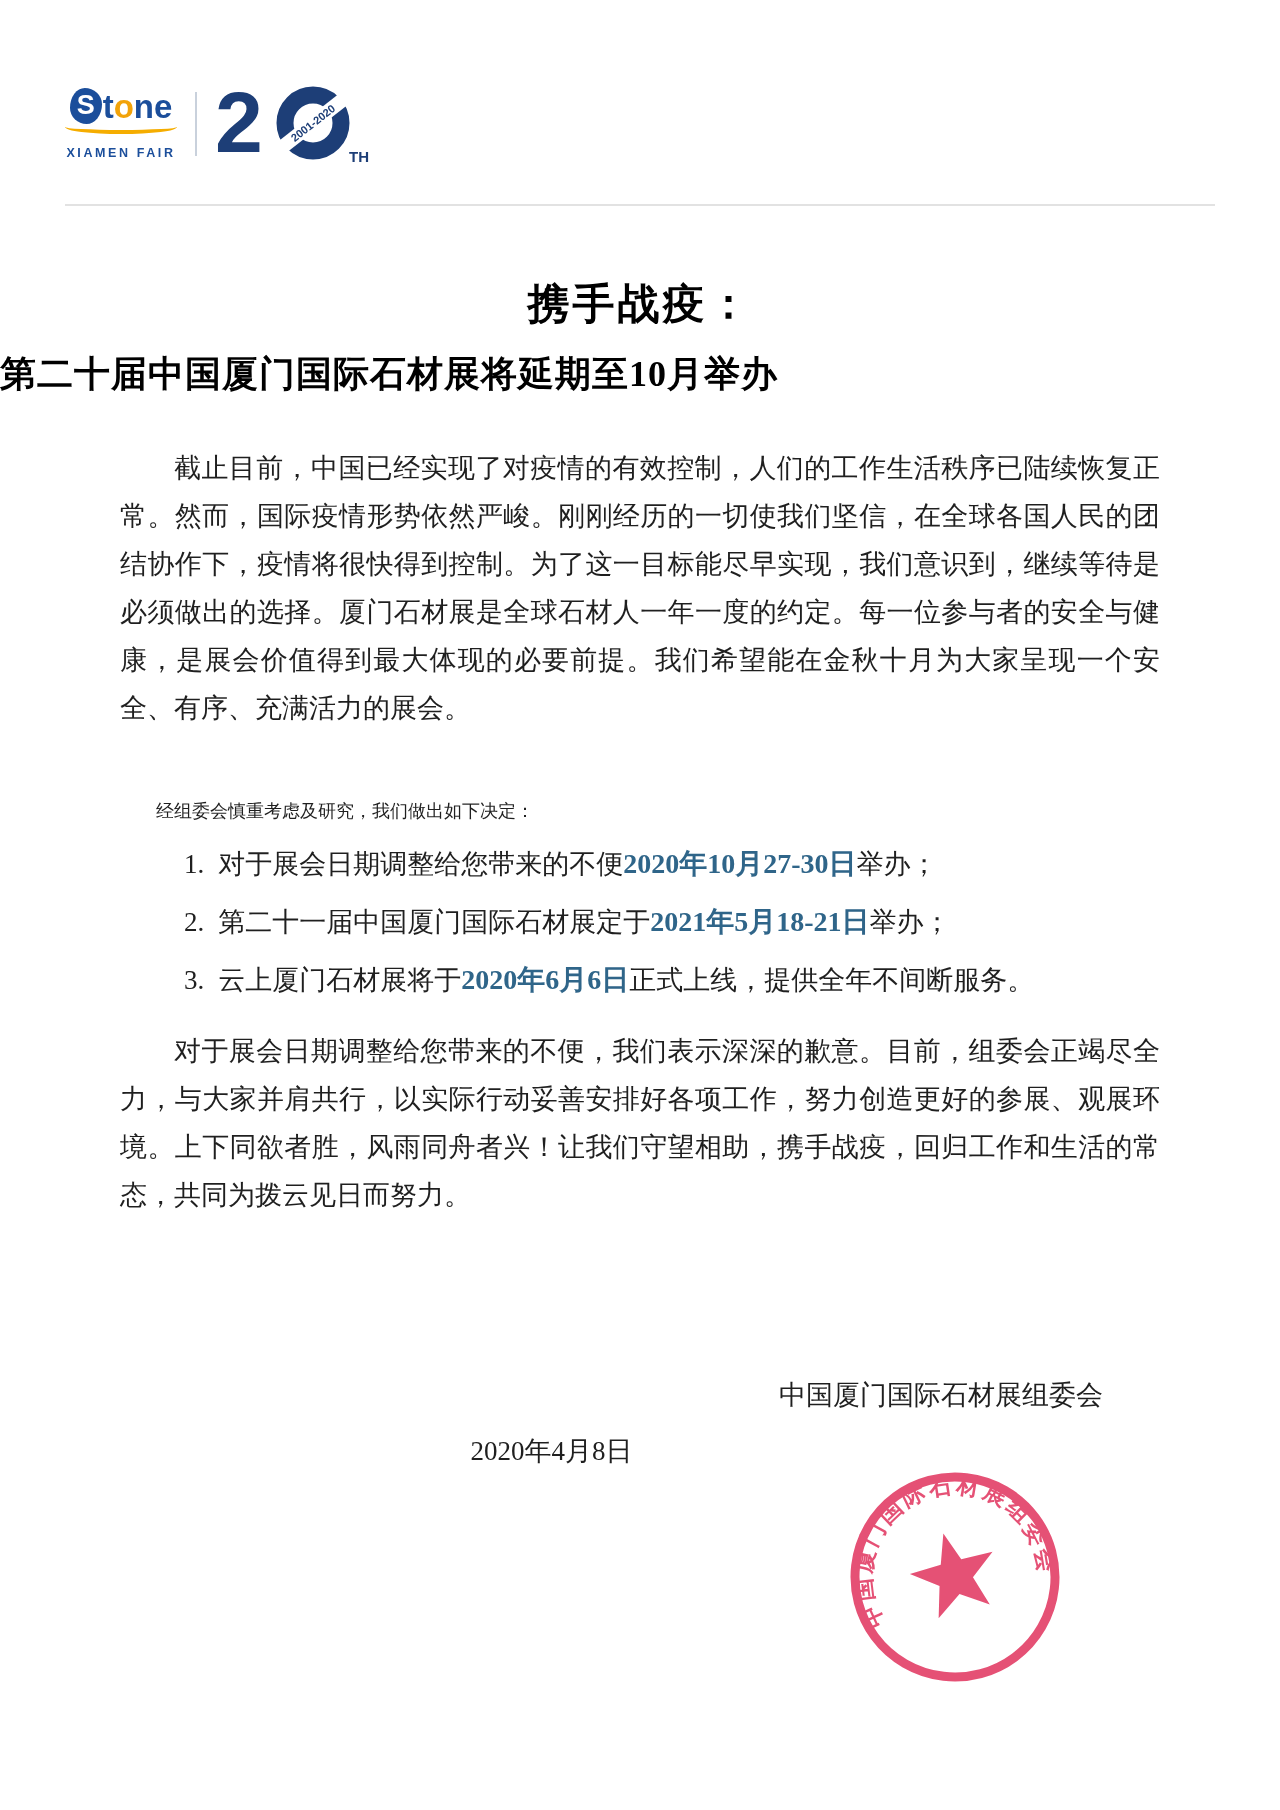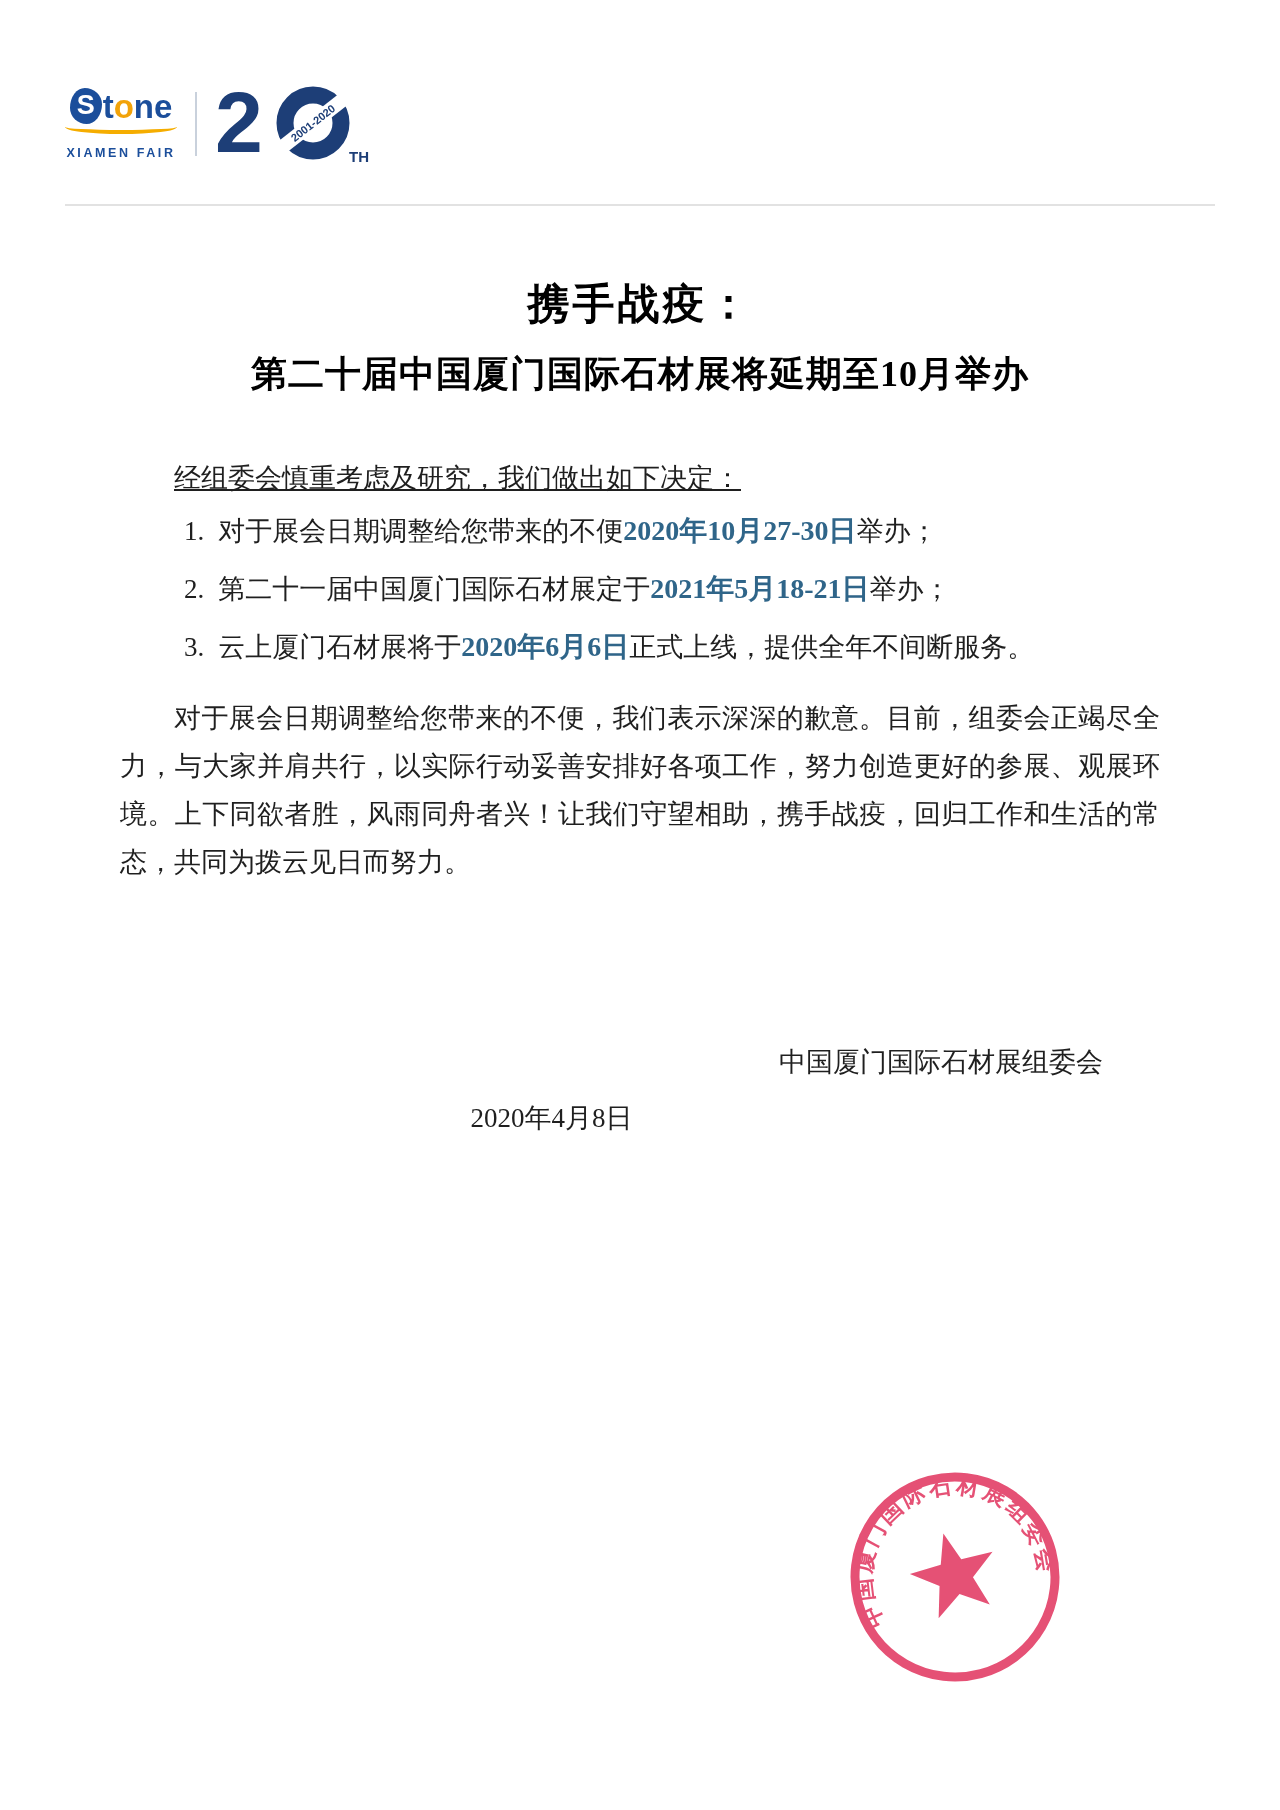--- a/index.html
+++ b/index.html
@@ -49,33 +49,33 @@
   .rule {
     margin:34px 65px 0 65px; height:2px;
     background:#9c9c9c; border-bottom:2px solid #e2e2e2;
   }
   
   .notice-title {
     margin-top:70px; text-align:center;
     font-size:42px; font-weight:bold; letter-spacing:3px; color:#000;
   }
   .notice-subtitle {
-    margin-top:18px; text-align:center;
+    margin-top:18px; text-align:left;
     font-size:36px; font-weight:bold; letter-spacing:1px; color:#000;
   }
   
   .greeting { margin:122px 120px 0 120px; font-size:27px; line-height:48px; }
   .para {
     margin:45px 120px 0 120px;
     font-size:27px; line-height:48px;
     text-align:justify; text-indent:2em;
   }
   .decisions-intro {
     margin:55px 120px 0 120px;
-    font-size:27px; line-height:48px; text-indent:2em;text-decoration:underline;
+    font-size:18px; line-height:48px; text-indent:2em;
   }
   .decision-list { margin:0 120px 0 120px; }
   .decision-item {
     font-size:27px; line-height:58px; padding-left:64px; white-space:nowrap;
   }
   .decision-num { display:inline-block; margin-right:14px; }
   .hl {
     color:#2f6589; font-weight:bold; font-size:28px;
     font-family:"Liberation Serif","DejaVu Serif",serif;
   }
@@ -121,20 +121,21 @@
     </svg>
 
   </div>
 
   <div class="rule"></div>
 
   <div class="notice-title">携手战疫：</div>
   <div class="notice-subtitle">第二十届中国厦门国际石材展将延期至10月举办</div>
 
 
+  <div class="para">截止目前，中国已经实现了对疫情的有效控制，人们的工作生活秩序已陆续恢复正常。然而，国际疫情形势依然严峻。刚刚经历的一切使我们坚信，在全球各国人民的团结协作下，疫情将很快得到控制。为了这一目标能尽早实现，我们意识到，继续等待是必须做出的选择。厦门石材展是全球石材人一年一度的约定。每一位参与者的安全与健康，是展会价值得到最大体现的必要前提。我们希望能在金秋十月为大家呈现一个安全、有序、充满活力的展会。</div>
 
   <div class="decisions-intro">经组委会慎重考虑及研究，我们做出如下决定：</div>
 
   <div class="decision-list">
     <div class="decision-item">
       <span class="decision-num">1.</span><span>对于展会日期调整给您带来的不便</span><span class="hl">2020年10月27-30日</span><span>举办；</span>
     </div>
     <div class="decision-item">
       <span class="decision-num">2.</span><span>第二十一届中国厦门国际石材展定于</span><span class="hl">2021年5月18-21日</span><span>举办；</span>
     </div>

